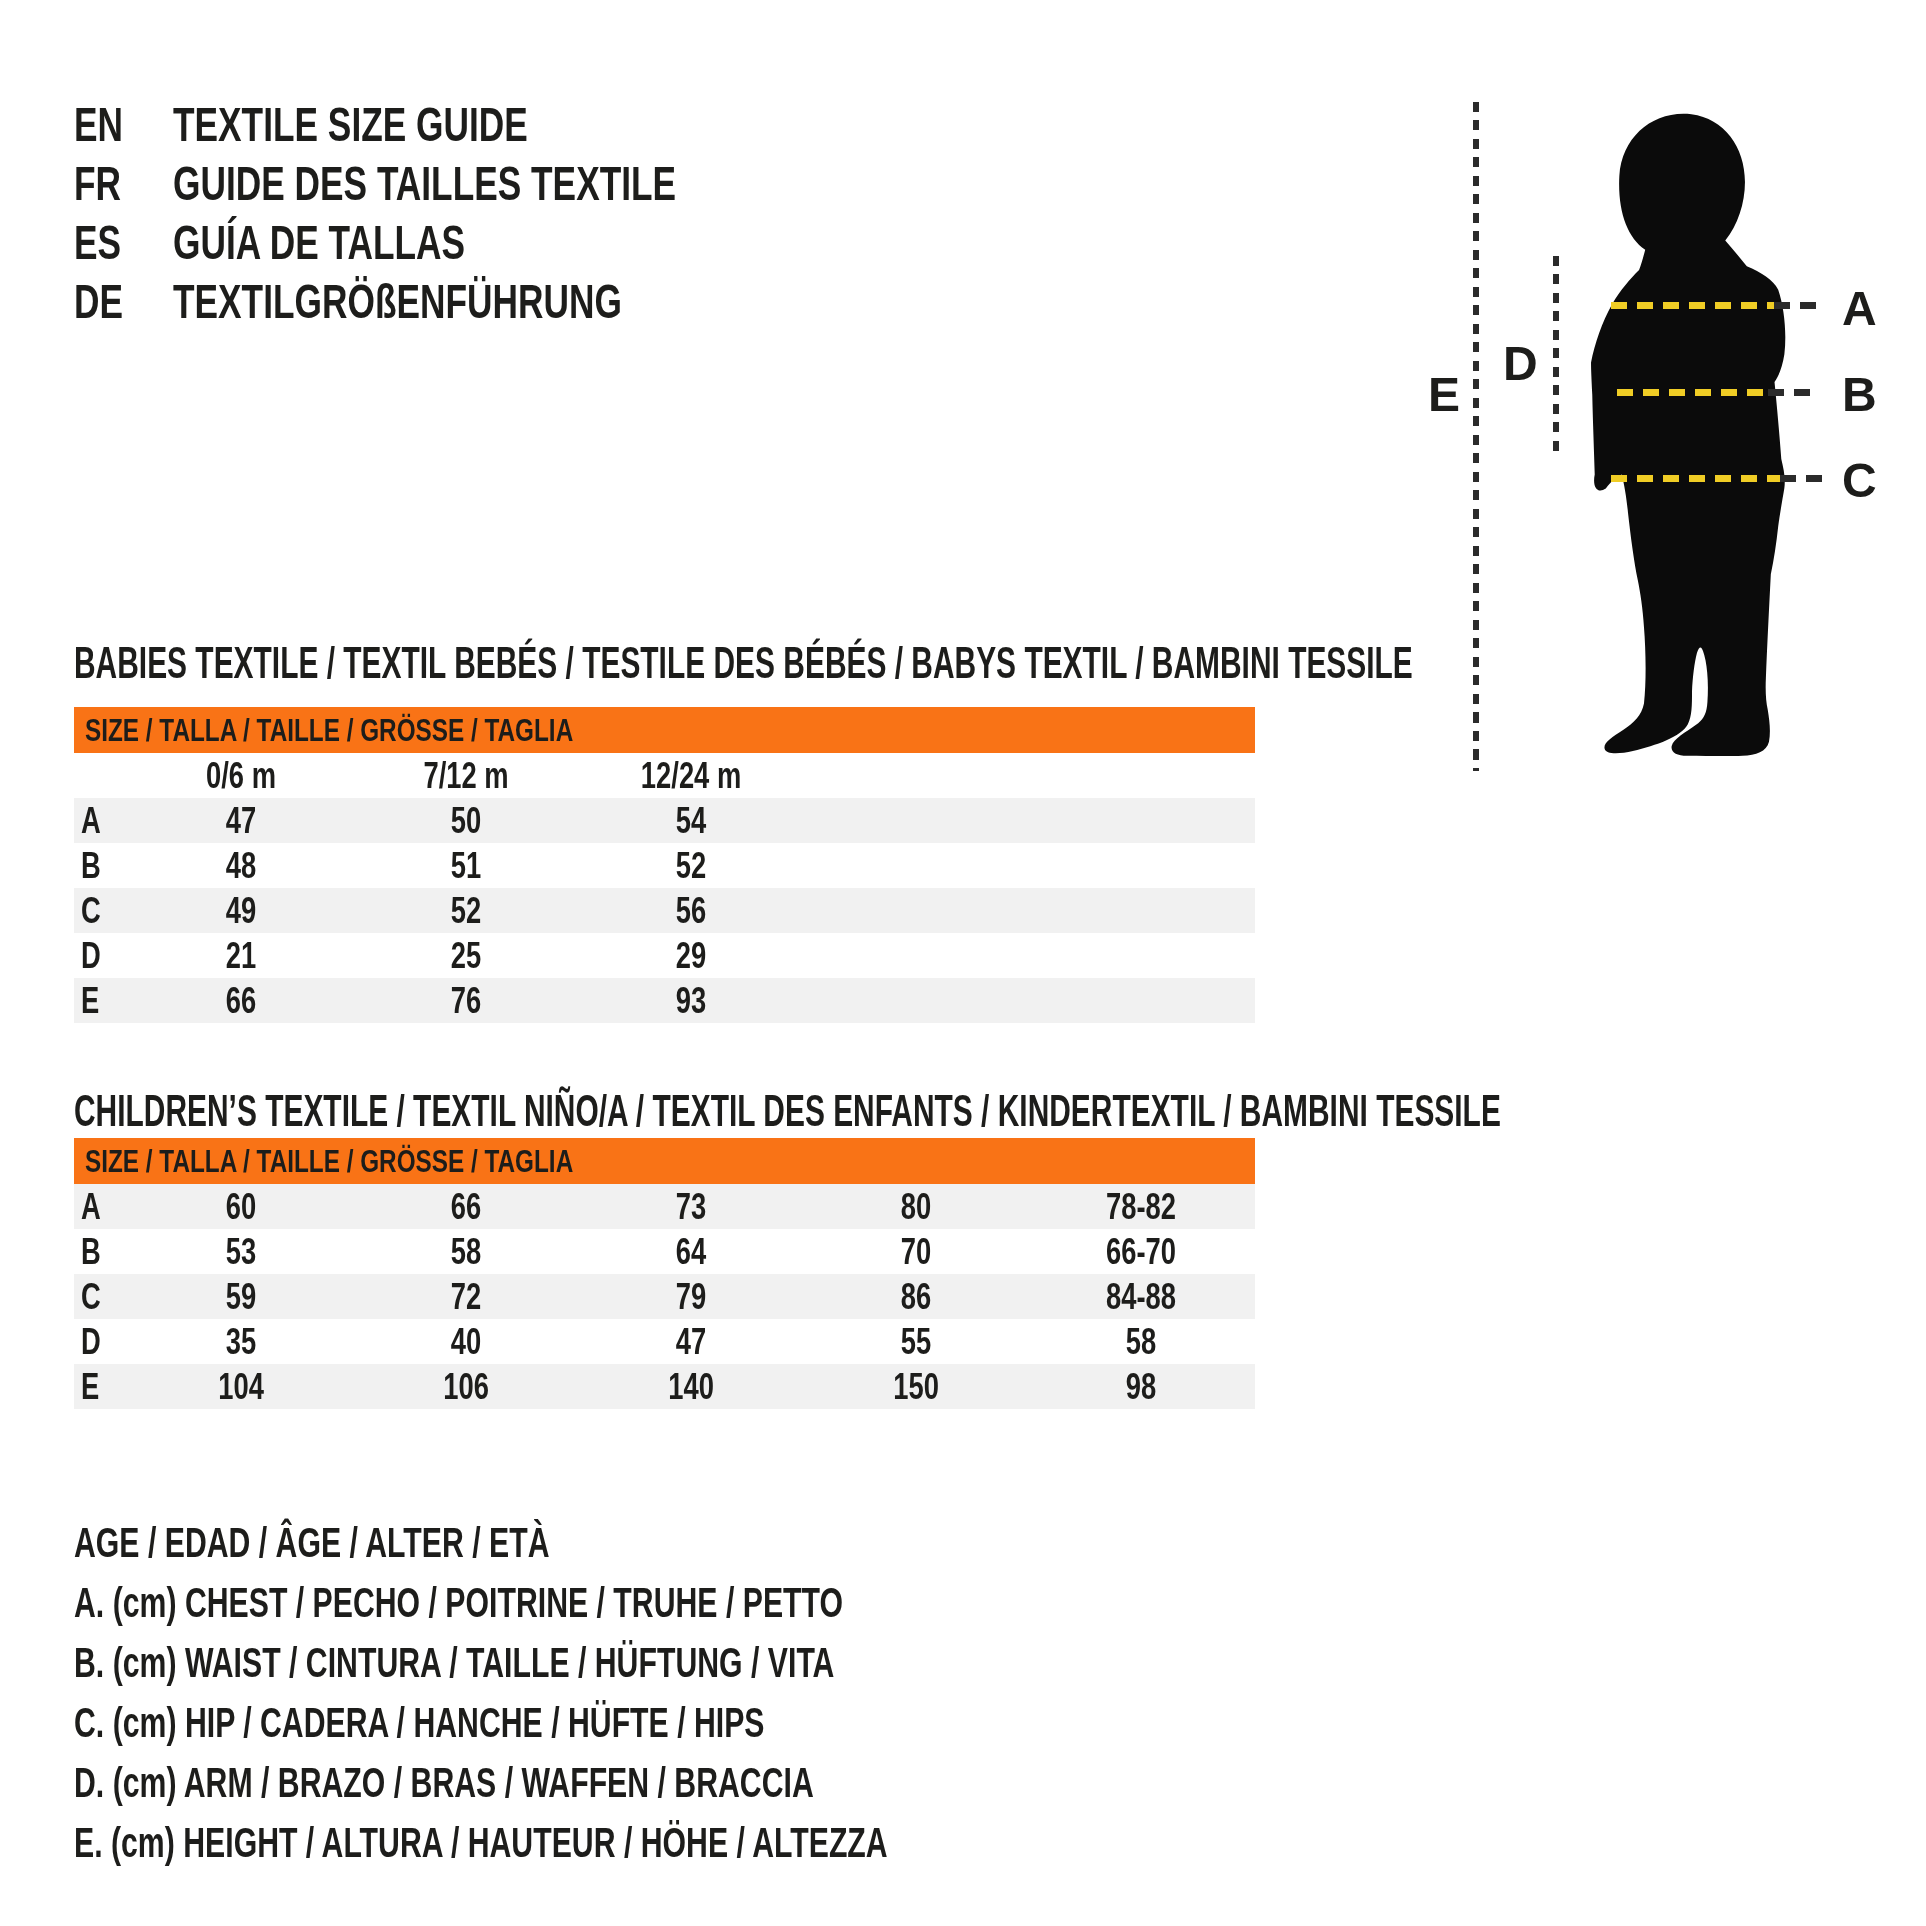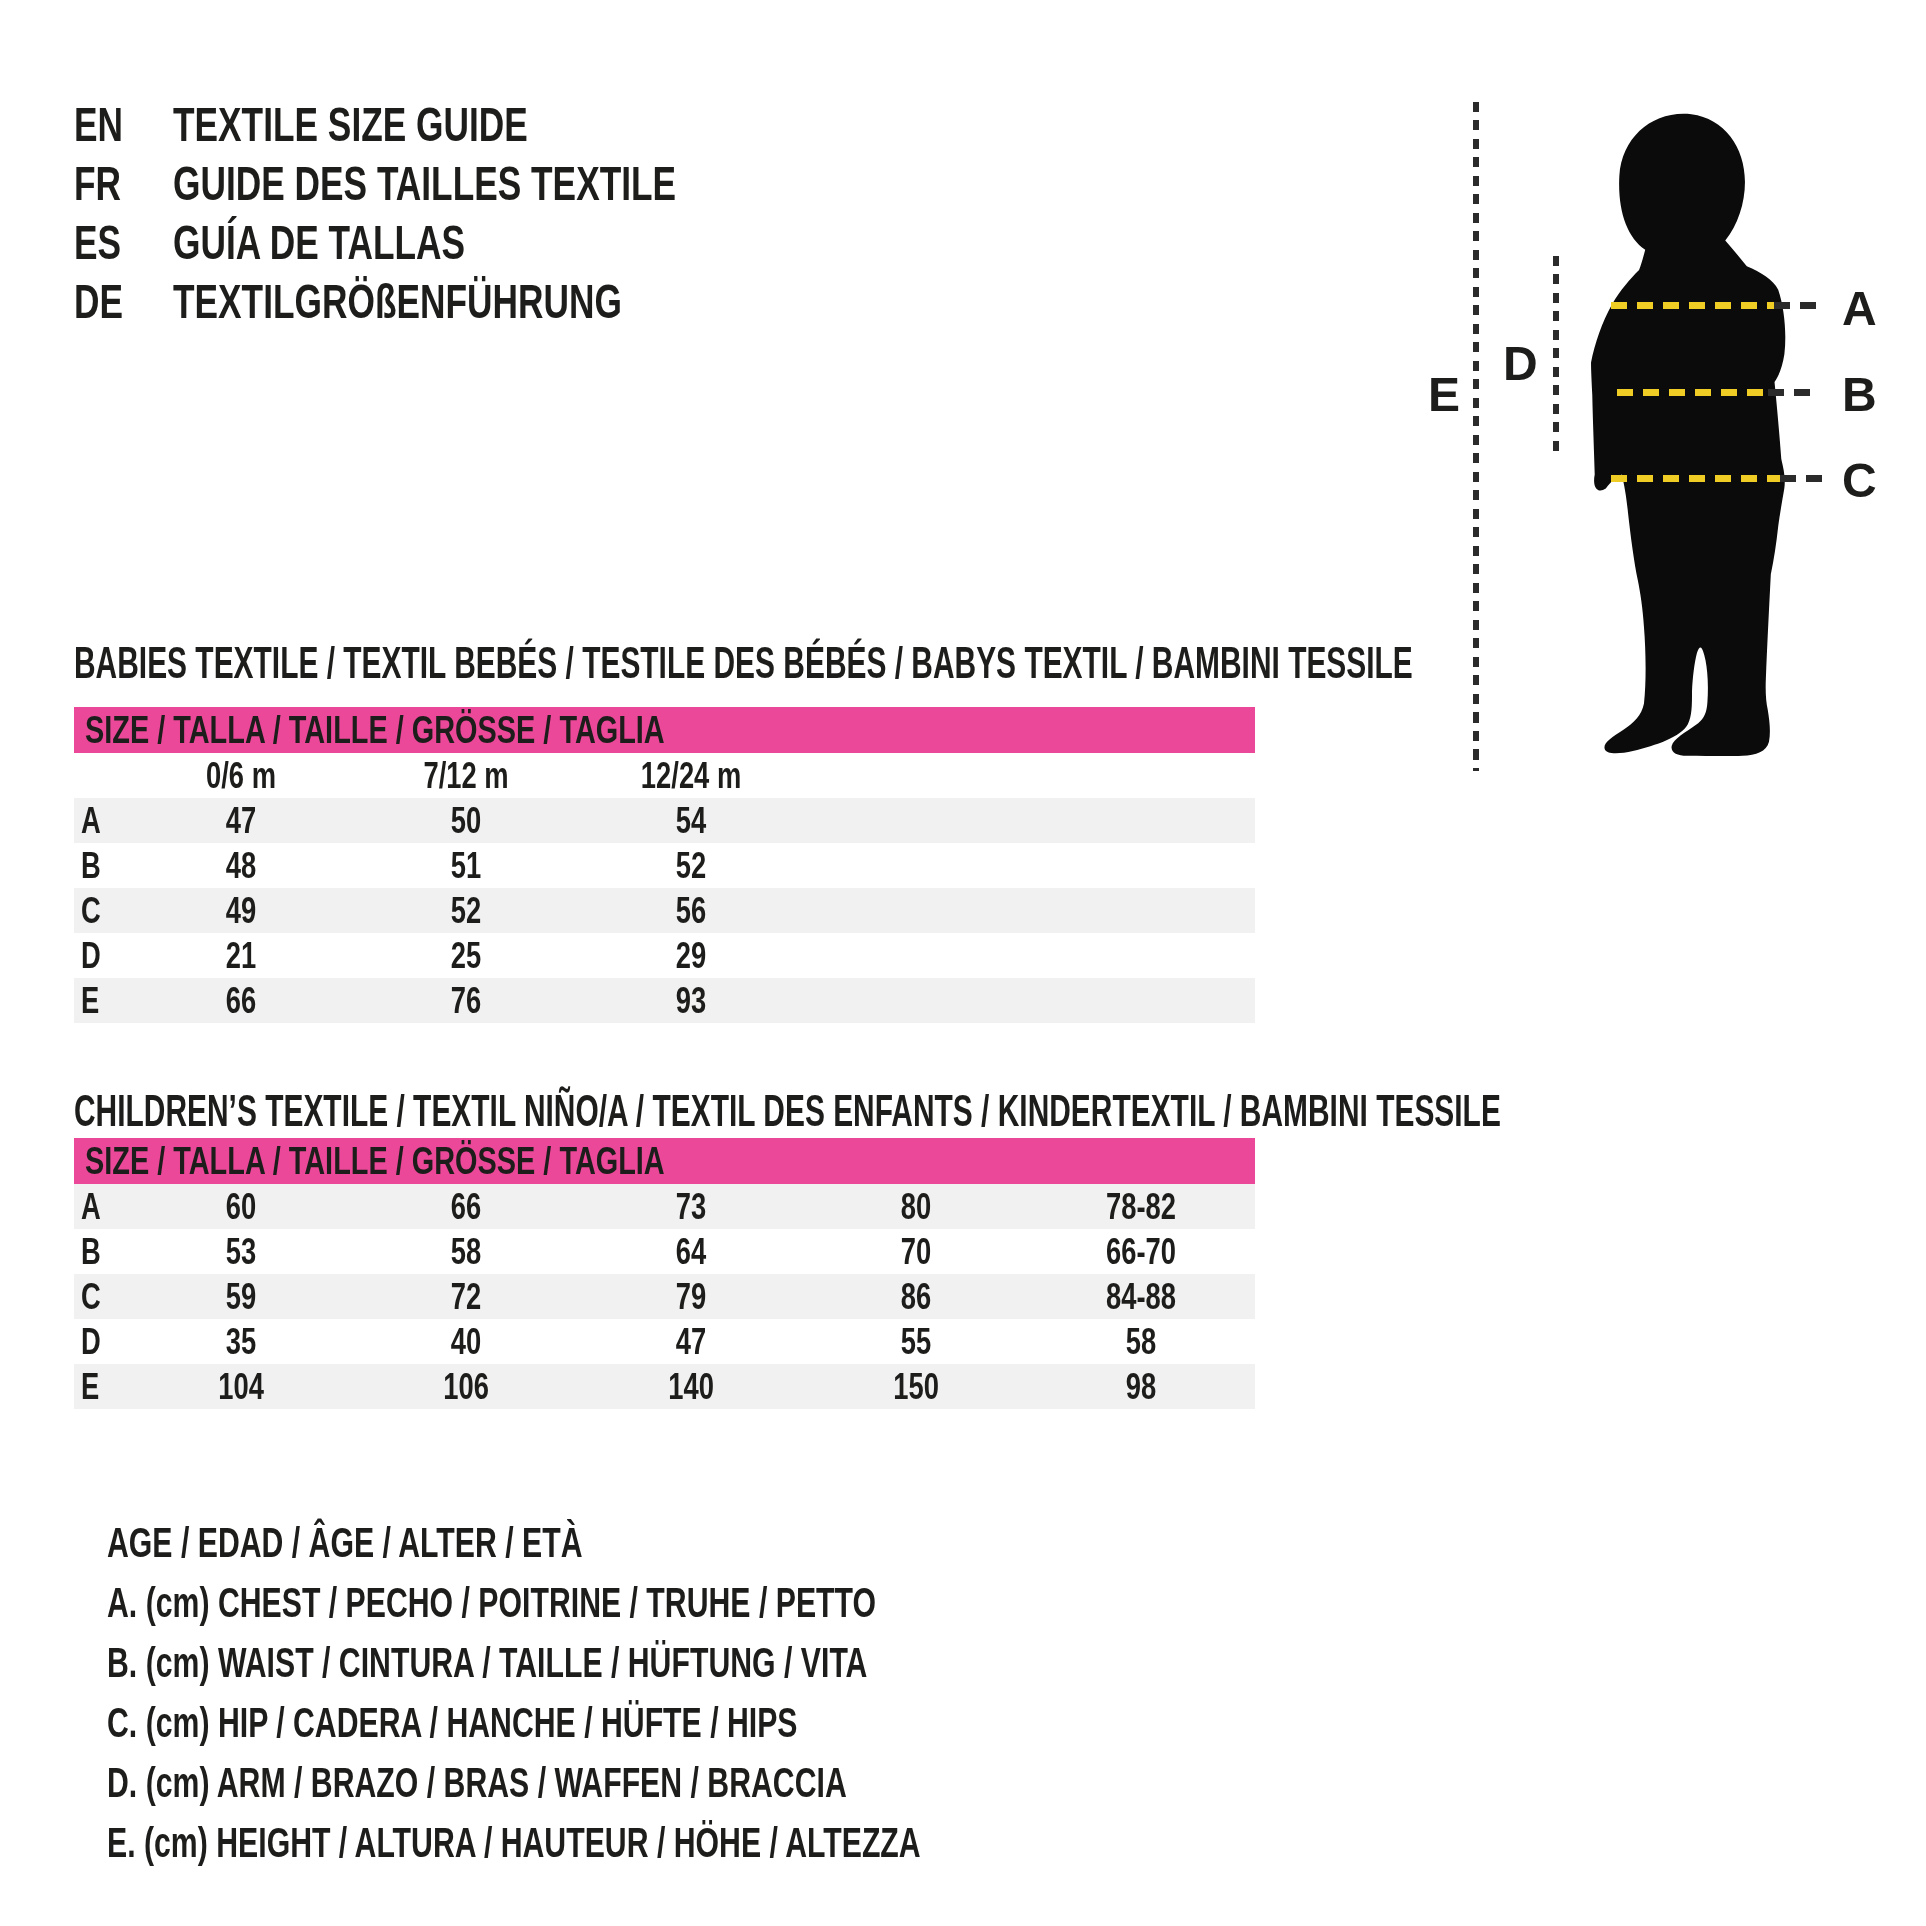--- a/index.html
+++ b/index.html
@@ -16,29 +16,29 @@
   
   .lang-block{position:absolute;left:74px;top:94px;}
   .lang-row{height:59px;display:flex;align-items:center;font-size:49px;}
   .lang-code{flex:0 0 99px;}
 
   
   .sec-heading{position:absolute;left:74px;height:53px;line-height:53px;font-size:44px;}
 
   
   .size-table{position:absolute;left:74px;width:1181px;}
-  .size-bar{height:46px;background:#ec4899;display:flex;align-items:center;padding-left:11px;font-size:38px;box-sizing:border-box;}
+  .size-bar{height:46px;background:#f97316;display:flex;align-items:center;padding-left:11px;font-size:32px;box-sizing:border-box;}
   .trow{display:flex;height:45px;align-items:center;font-size:36px;}
   .trow .rl{flex:0 0 55px;padding-left:7.4px;box-sizing:border-box;}
   .trow .tc{flex:0 0 225px;display:flex;justify-content:center;align-items:center;}
   .z{background:#f1f1f1;}
 
   
   .legend{position:absolute;left:74px;top:1513px;}
-  .legend-row{height:60px;display:flex;align-items:center;font-size:42px;margin-left:33px;}
+  .legend-row{height:60px;display:flex;align-items:center;font-size:42px;}
 
   
   .figure{position:absolute;left:1411px;top:99px;width:505px;height:702px;}
   .vdash{position:absolute;background:repeating-linear-gradient(180deg,#2b2b2b 0 10px,transparent 10px 18.5px);}
   .vd-e{left:62px;top:3.1px;width:6.2px;height:669px;}
   .vd-d{left:142px;top:157px;width:5.5px;height:198px;}
   .fig-lbl{position:absolute;font-size:48px;line-height:52px;height:52px;}
   .lbl-e{left:17px;top:270px;}
   .lbl-d{left:92px;top:239px;}
   .lbl-a{left:431px;top:184px;}

